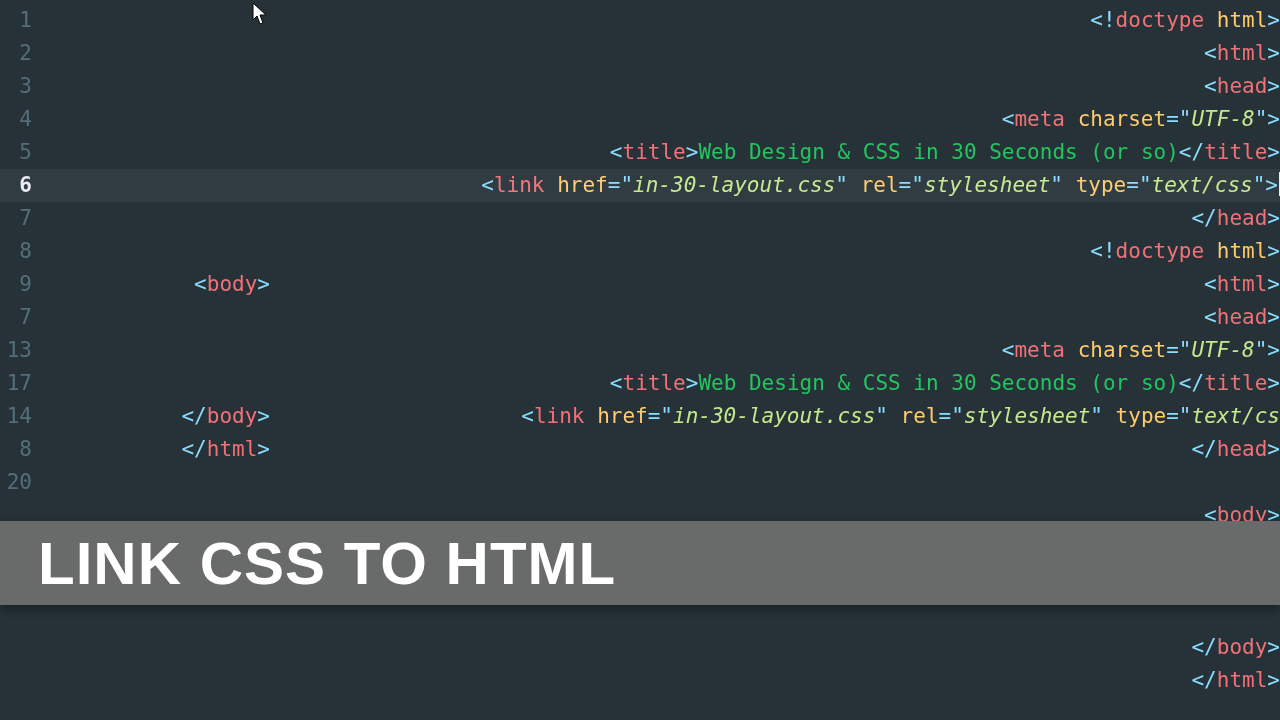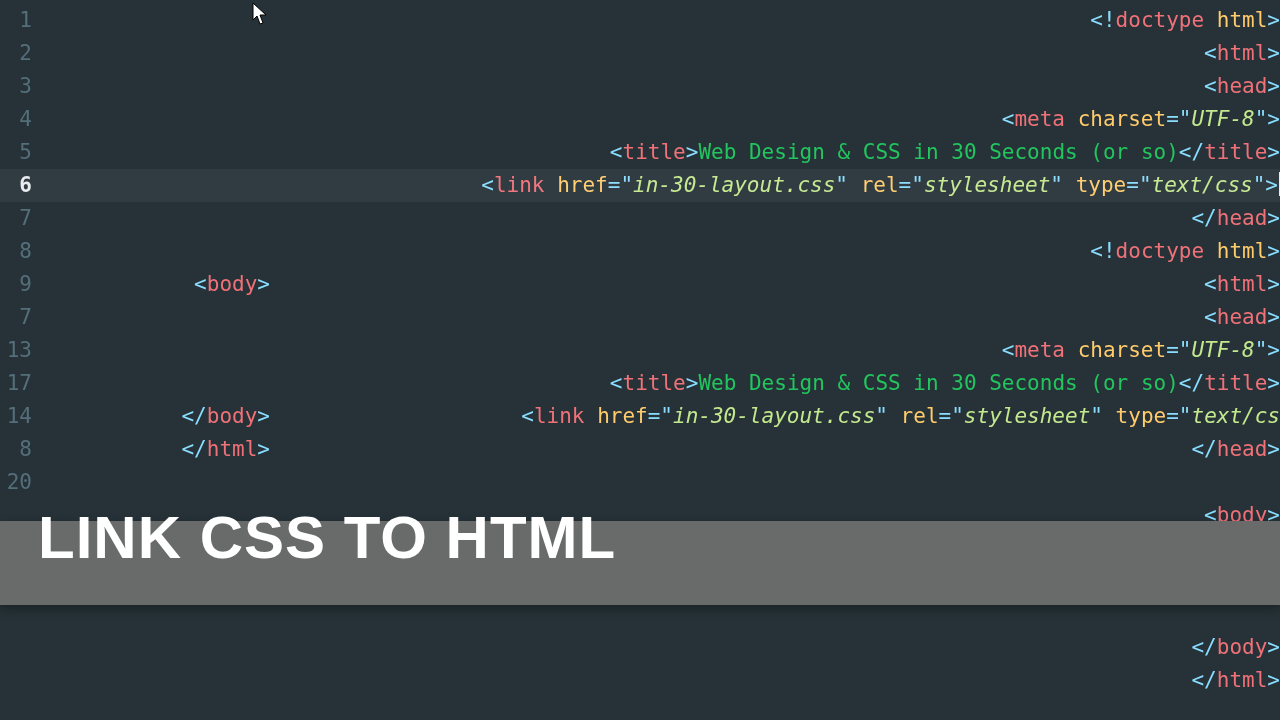--- a/index.html
+++ b/index.html
@@ -66,20 +66,21 @@
     pointer-events: none;
   }
   .mouse-cursor svg { display: block; }
   .banner {
     position: absolute;
     left: 0; right: 0;
     top: 521px;
     height: 84px;
     background: #696b6b;
     display: flex;
+    align-items: center;
     padding-left: 38px;
     box-shadow: 0 4px 10px rgba(0,0,0,0.35);
   }
   .banner-text {
     font-family: "Arial Black", "Helvetica Neue", Arial, sans-serif;
     font-weight: 900;
     font-size: 60px;
     letter-spacing: 1px;
     color: #ffffff;
   }

